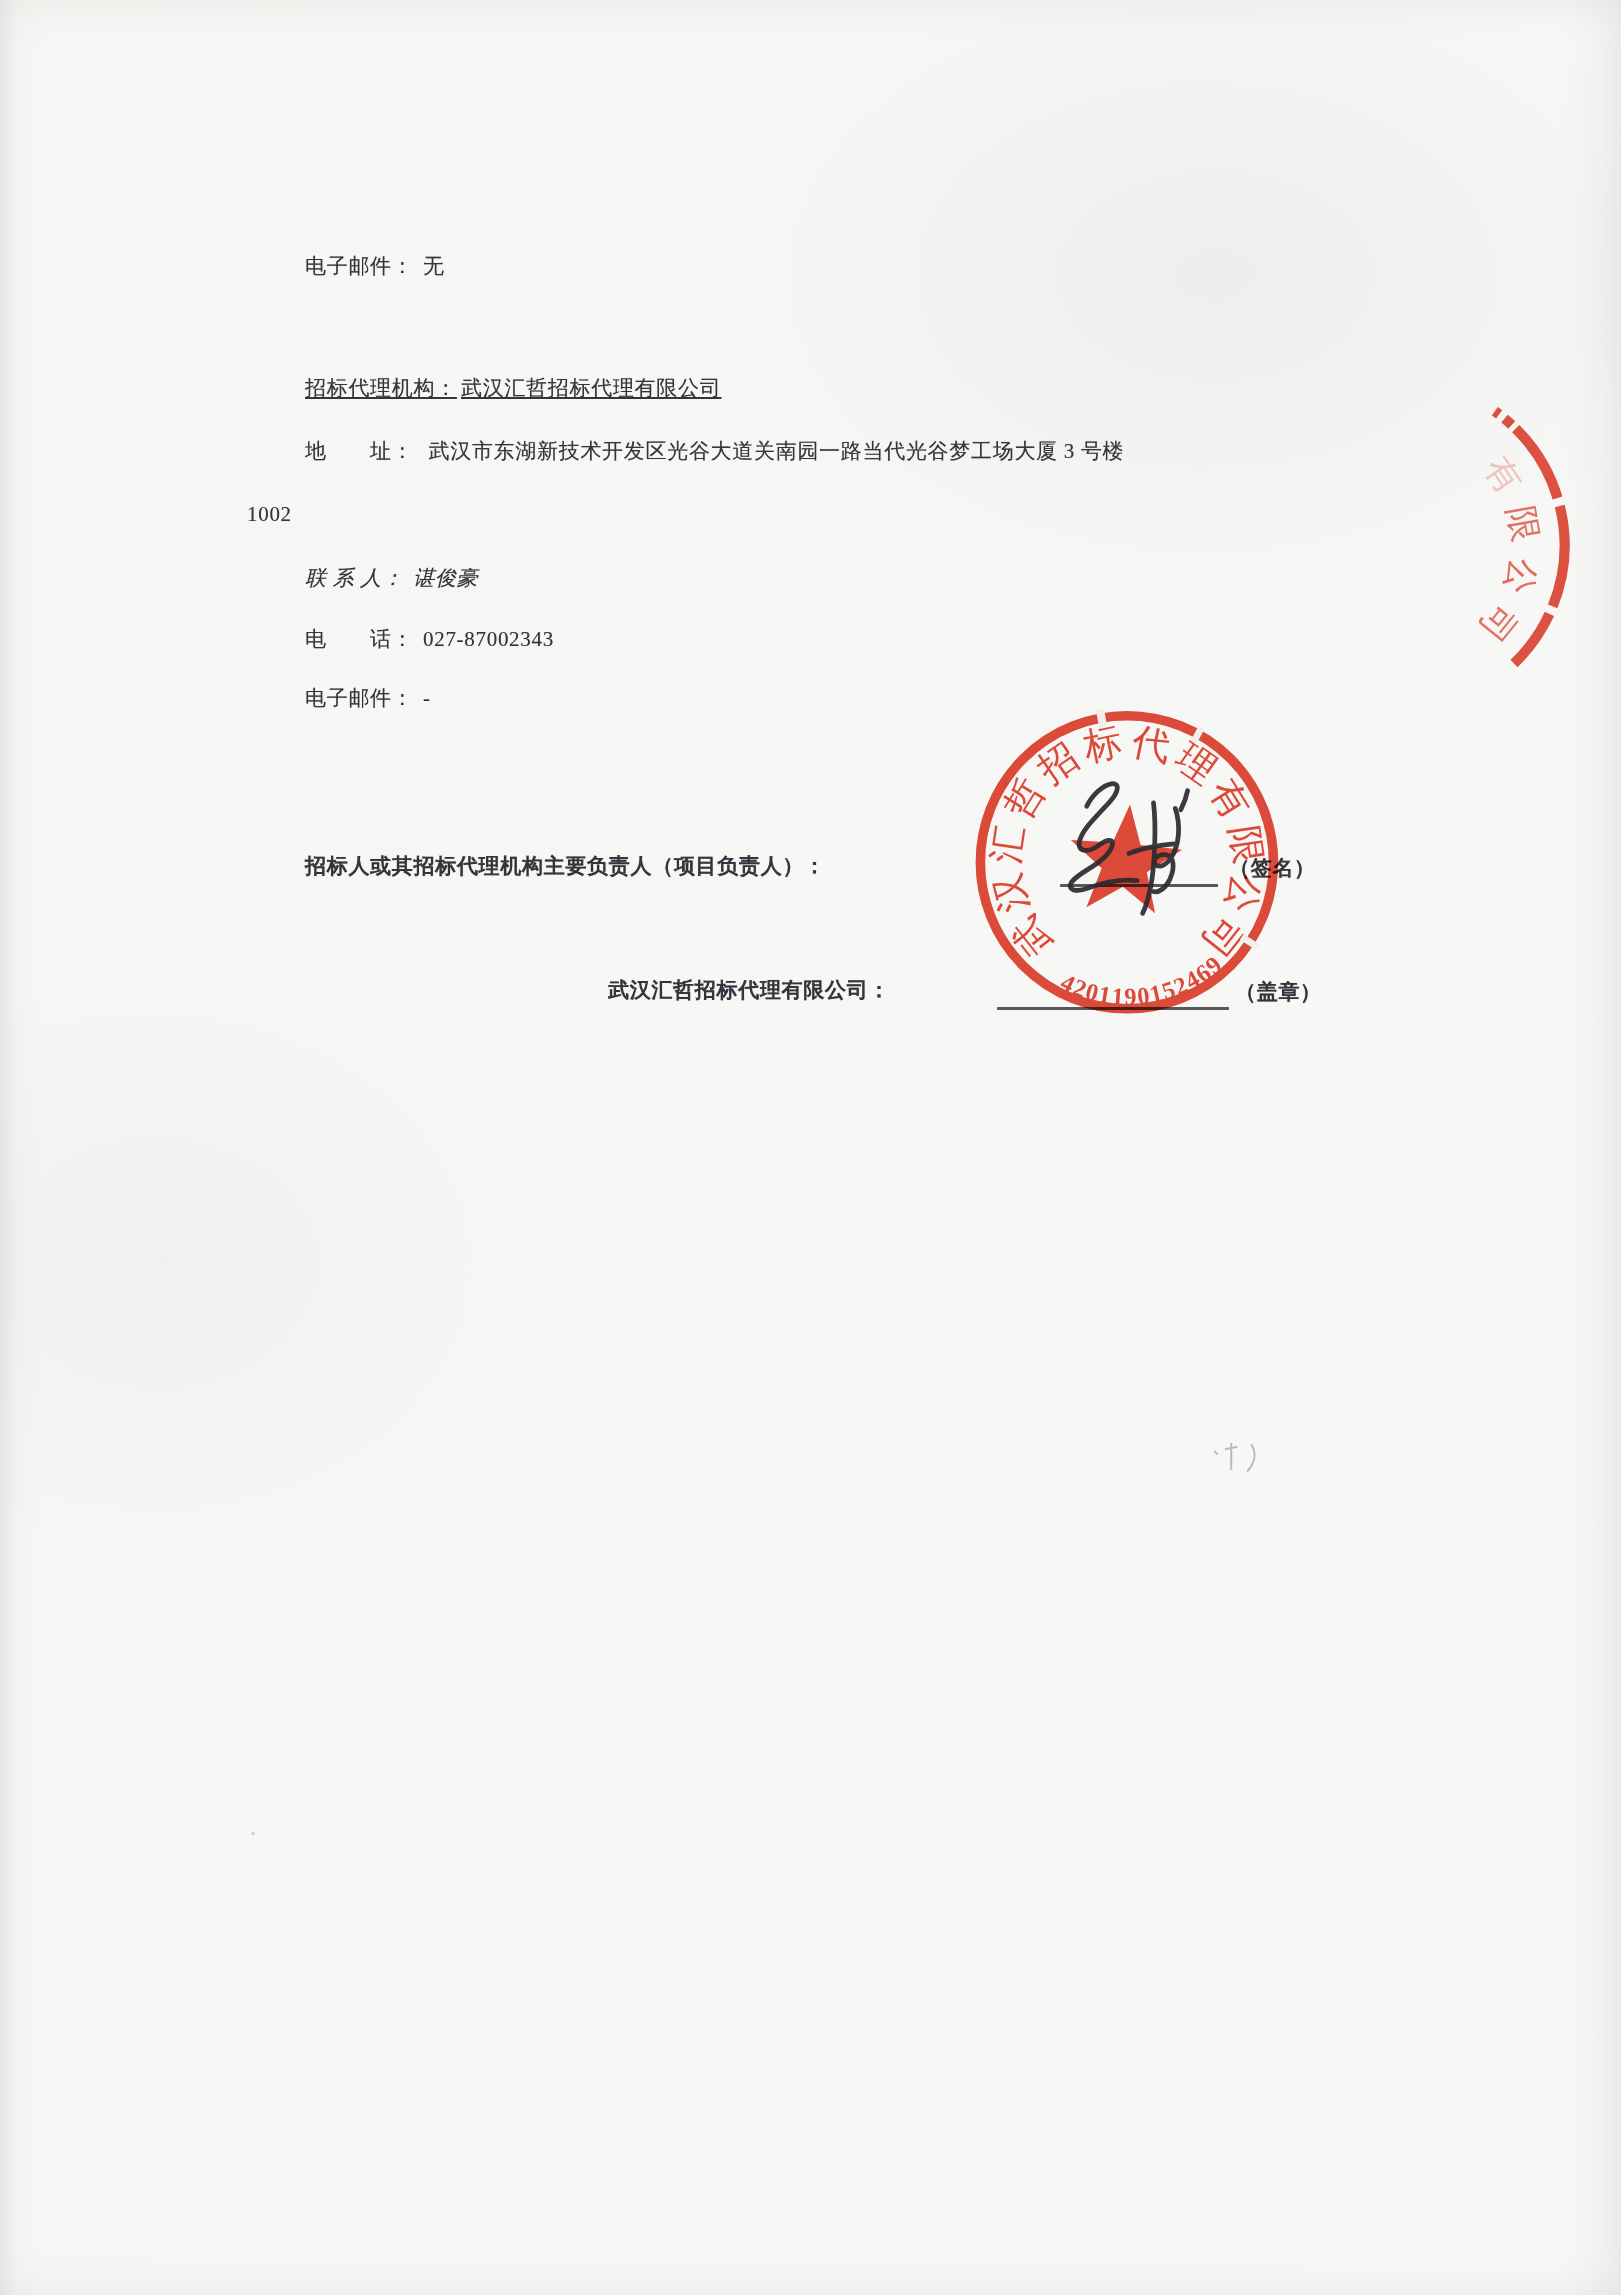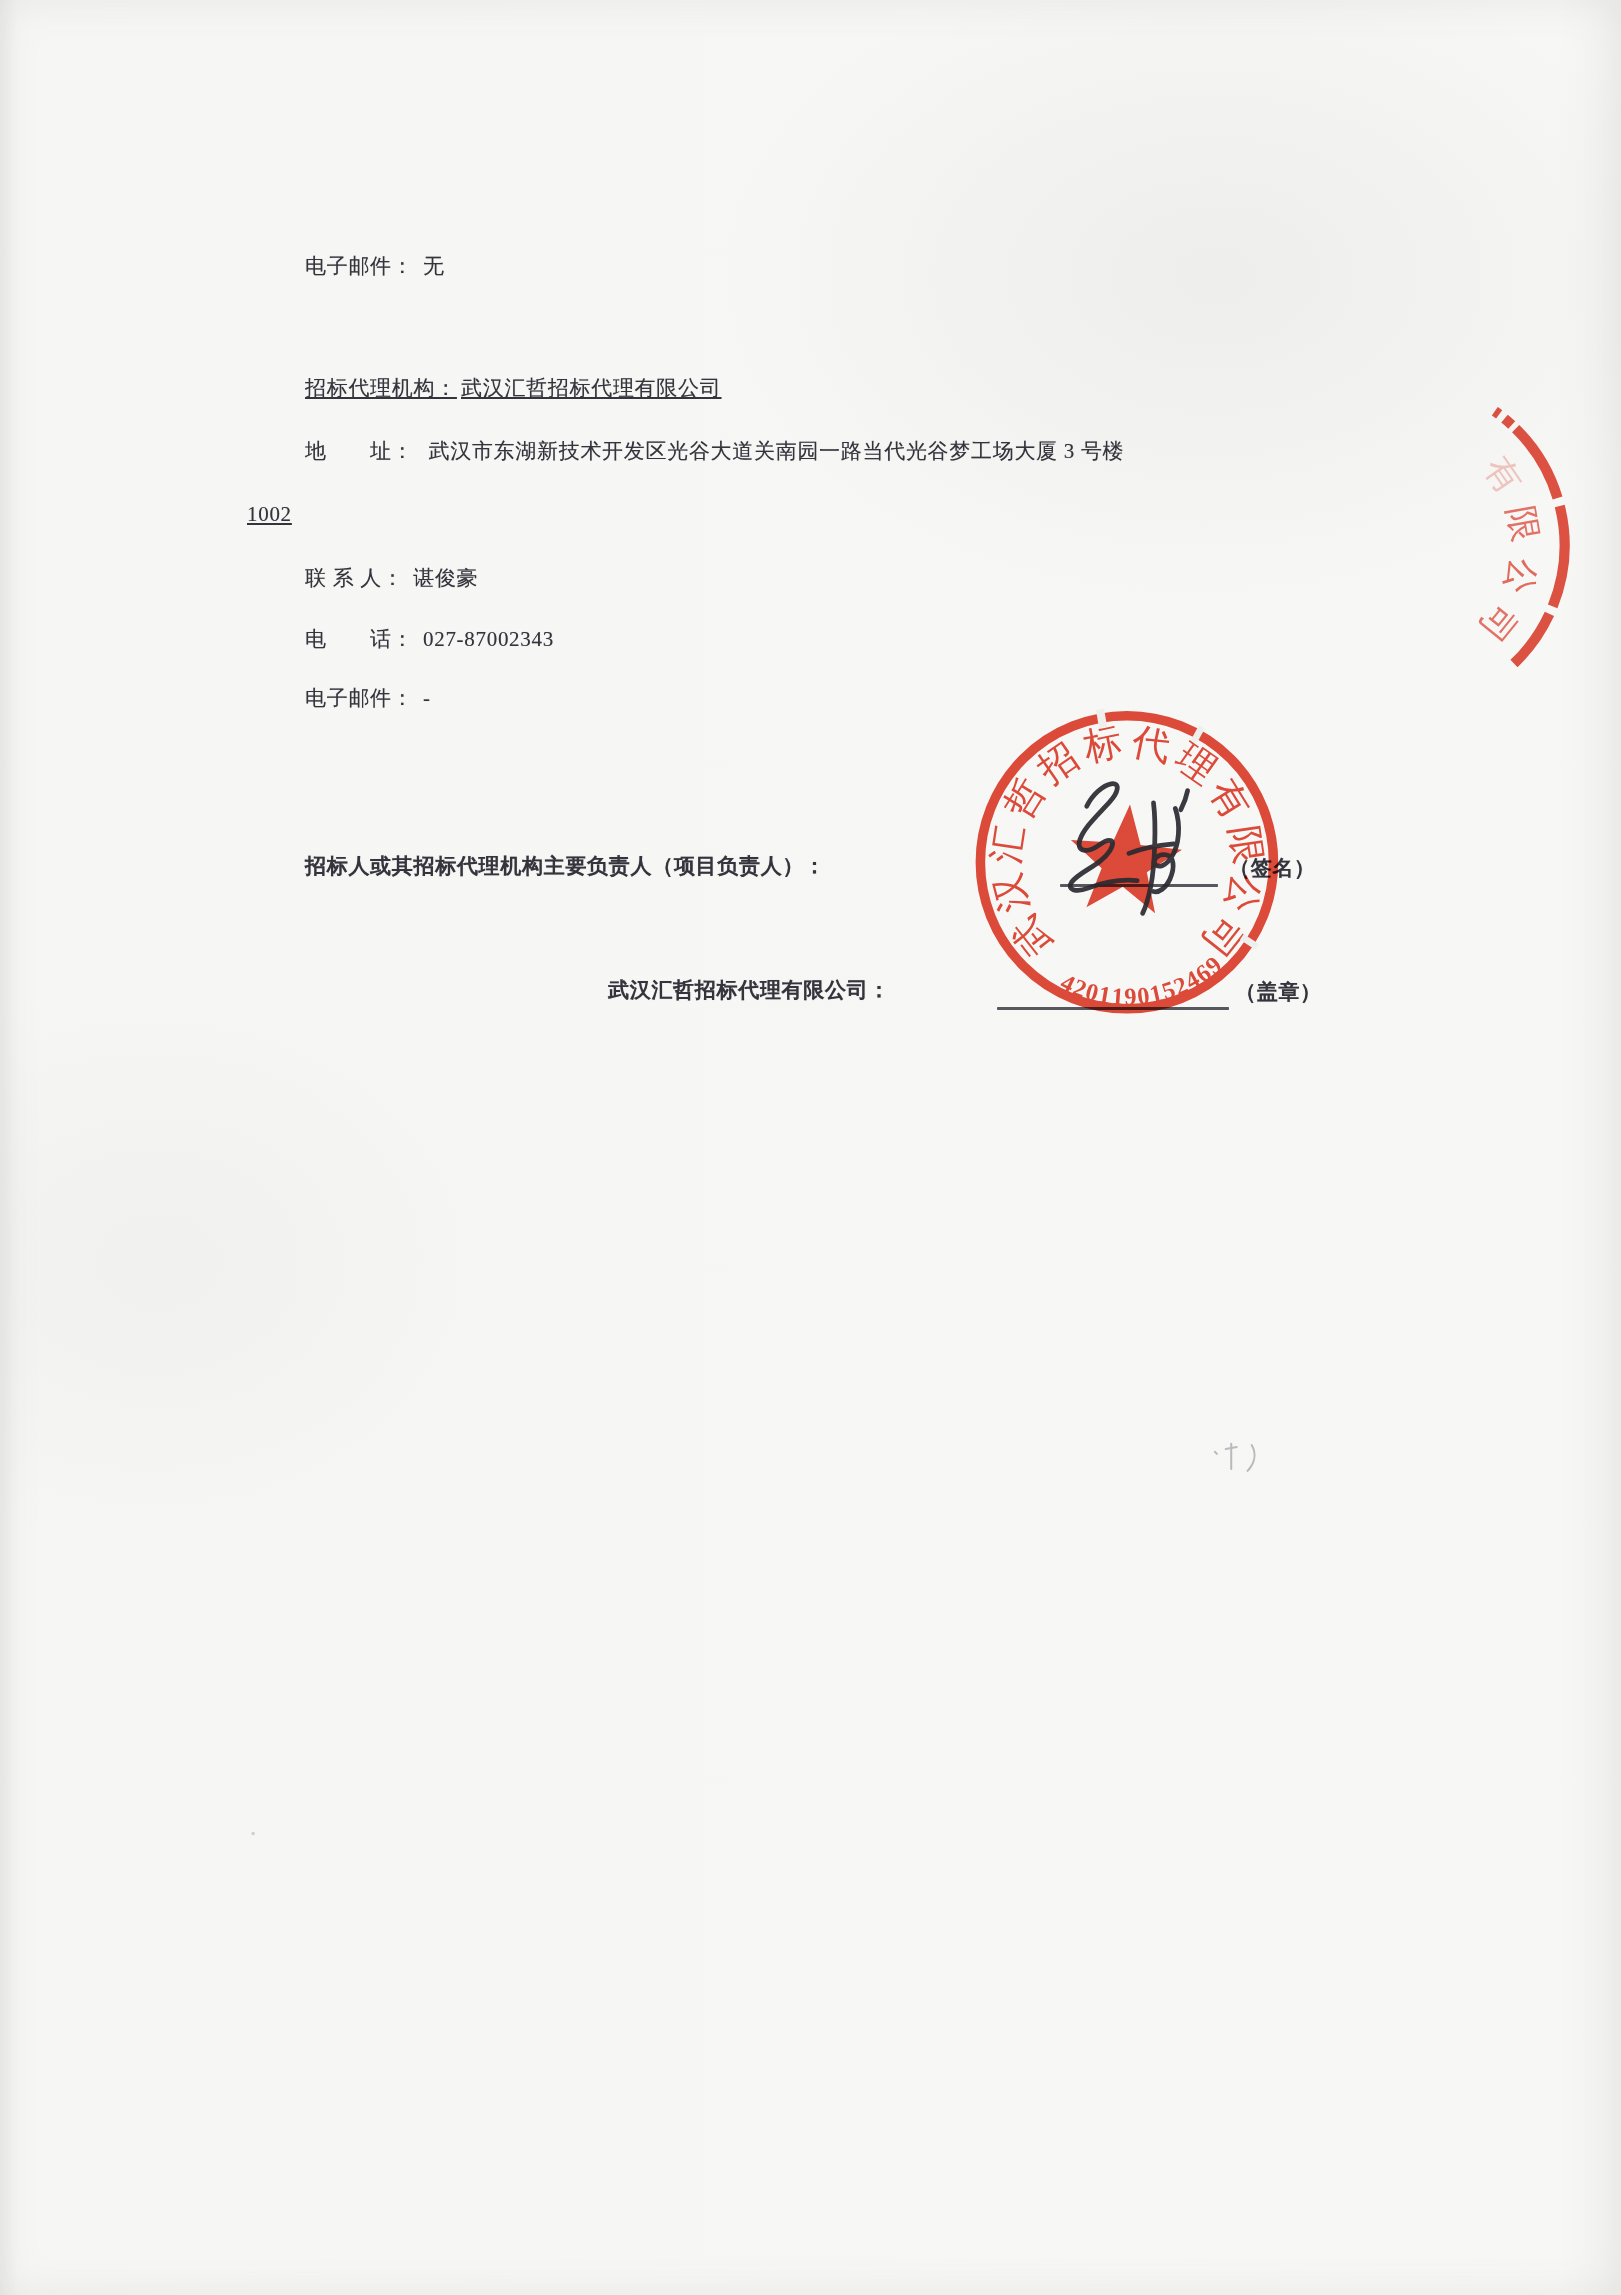--- a/index.html
+++ b/index.html
@@ -42,25 +42,25 @@
   </div>
 
   <div class="line" style="left:305px;top:374px;text-decoration:underline;">
     <span>招标代理机构：</span><span class="val" style="margin-left:4.1px;">武汉汇哲招标代理有限公司</span>
   </div>
 
   <div class="line" style="left:305px;top:437px;">
     <span>地　　址：</span><span class="val" style="margin-left:15px;">武汉市东湖新技术开发区光谷大道关南园一路当代光谷梦工场大厦 3 号楼</span>
   </div>
 
-  <div class="line" style="left:247px;top:502px;text-decoration:underline;">
+  <div class="line" style="left:247px;top:502px;">
     <span>1002</span>
   </div>
 
-  <div class="line" style="left:305px;top:564px;">
+  <div class="line" style="left:305px;top:564px;font-style:italic;">
     <span>联 系 人：</span><span class="val">谌俊豪</span>
   </div>
 
   <div class="line" style="left:305px;top:625px;">
     <span>电　　话：</span><span class="val">027-87002343</span>
   </div>
 
   <div class="line" style="left:305px;top:684px;">
     <span>电子邮件：</span><span class="val">-</span>
   </div>

